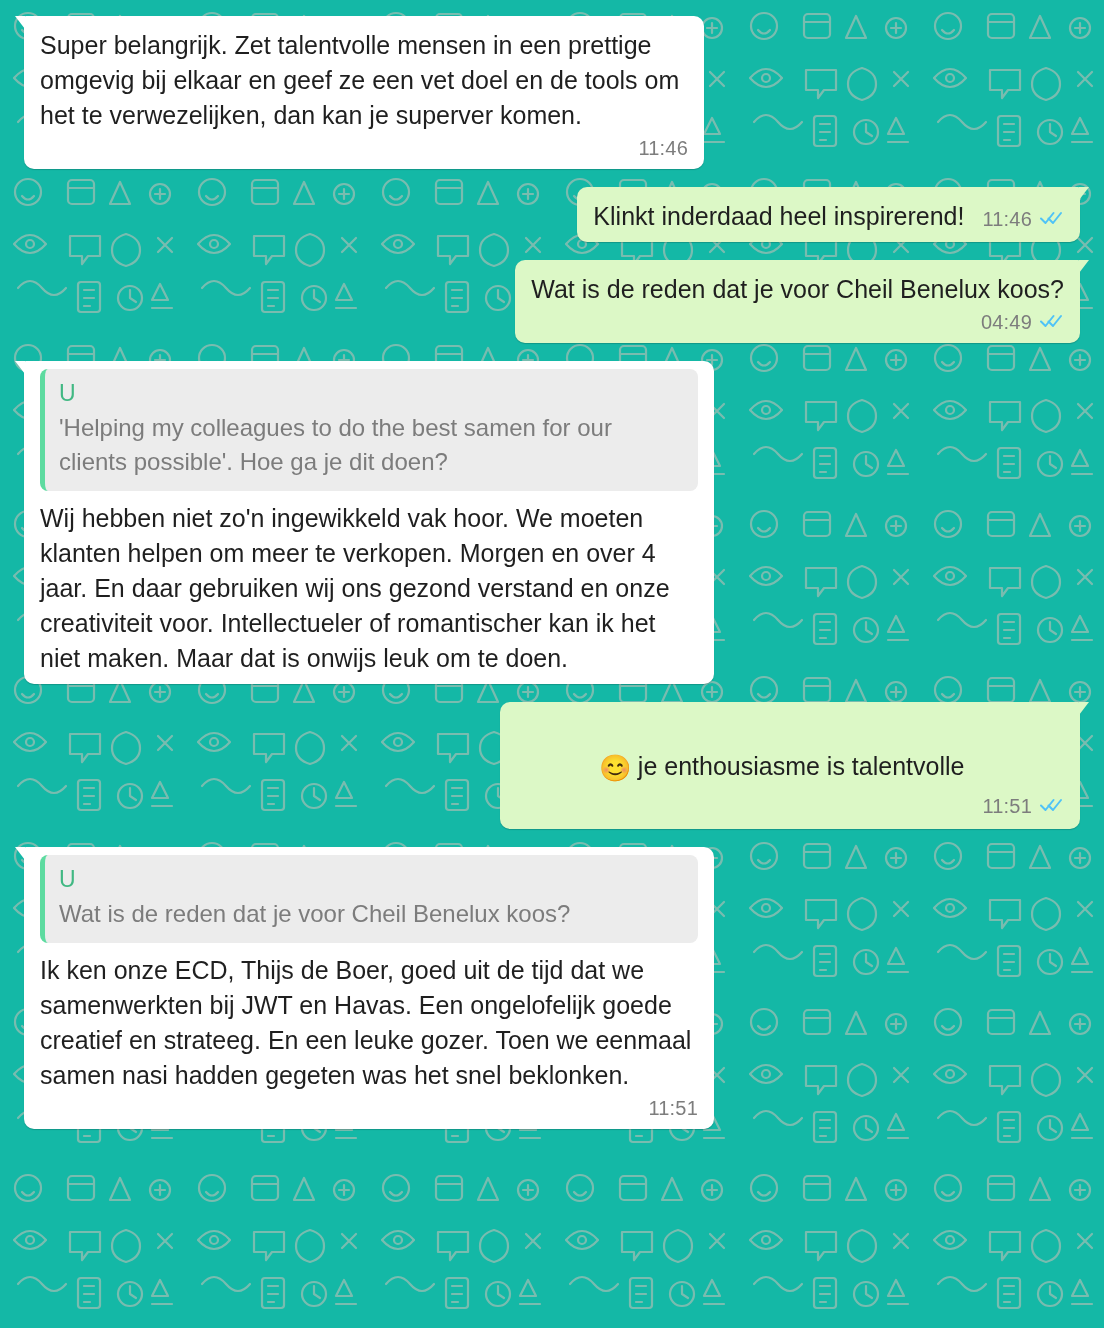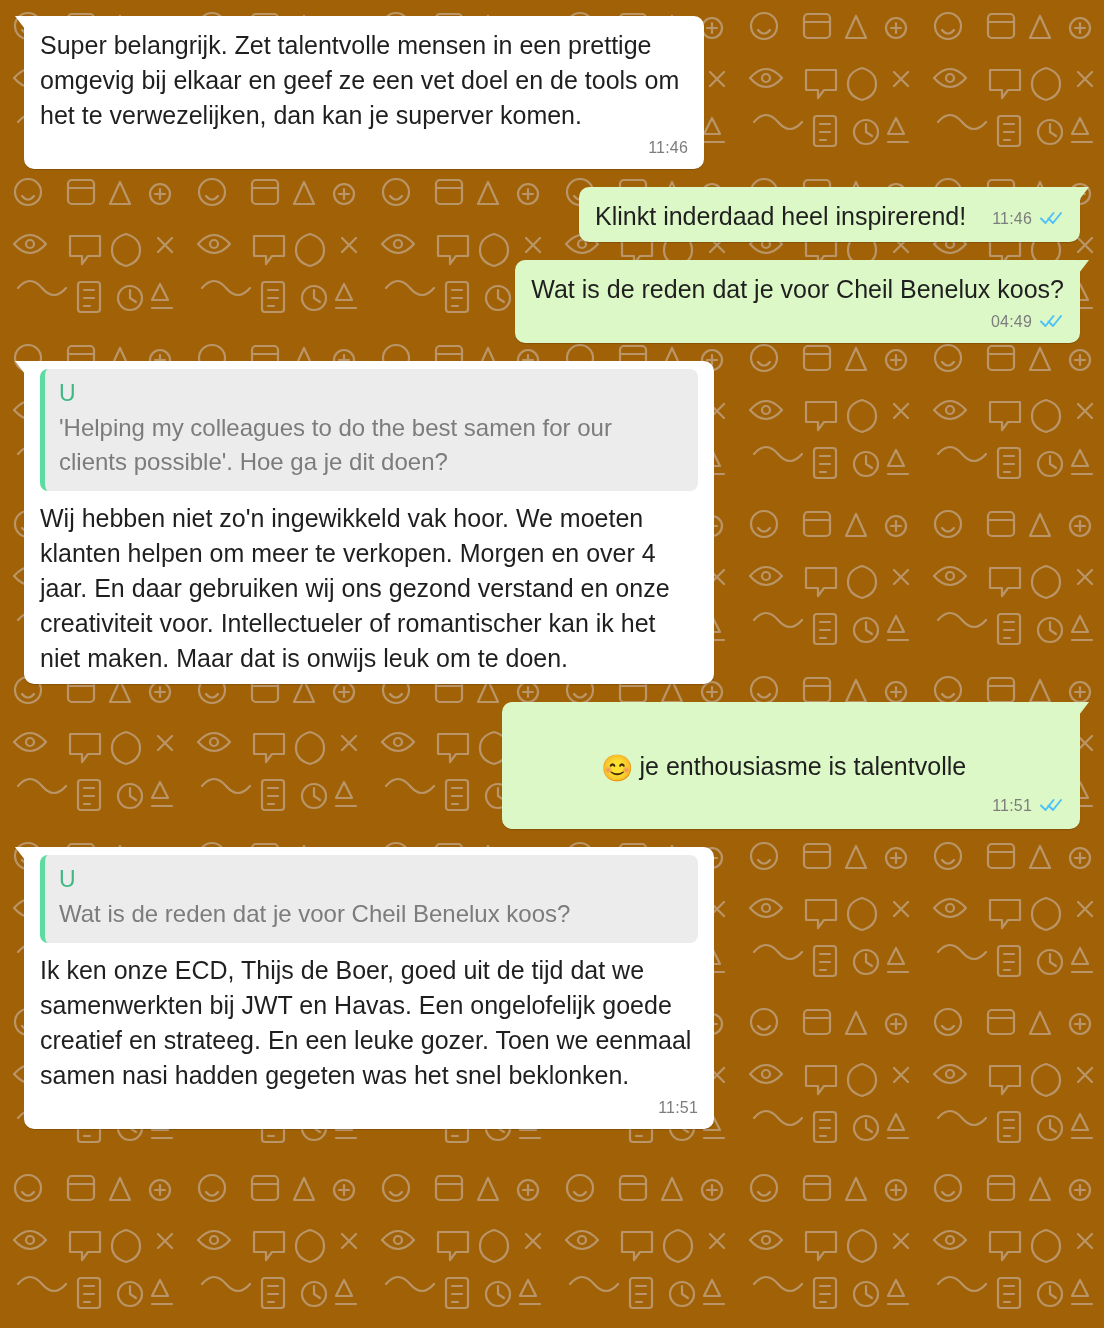--- a/index.html
+++ b/index.html
@@ -13,21 +13,21 @@
     background-color: #ded4ce;
     overflow: hidden;
   }
 
   
   #chat-wrap {
     position: relative;
     width: 1104px;
     height: 1328px;
     overflow: hidden;
-    background-color: #a16207;
+    background-color: #14b8a6;
   }
   #doodle-layer {
     position: absolute;
     inset: 0;
     opacity: 0.55;
     pointer-events: none;
   }
 
   #messages {
     position: relative;
@@ -89,34 +89,34 @@
 
   .meta {
     display: flex;
     align-items: center;
     justify-content: flex-end;
     gap: 8px;
     margin-top: 2px;
     height: 26px;
   }
   .meta .time {
-    font-size: 16px;
+    font-size: 20px;
     color: #7d7d7d;
     letter-spacing: 0.2px;
   }
   .ticks {
     display: inline-block;
     line-height: 1;
   }
 
   
   .inline-wrap {
     display: flex;
     align-items: flex-end;
-    gap: 26px;
+    gap: 18px;
     text-align: center;
   }
   .inline-wrap .text { flex: 1 1 auto; }
   .inline-wrap .meta { margin-top: 0; flex: 0 0 auto; padding-bottom: 2px; }
 
   
   .quote {
     background: #ececec;
     border-radius: 8px;
     border-left: 5px solid #5ddba0;

